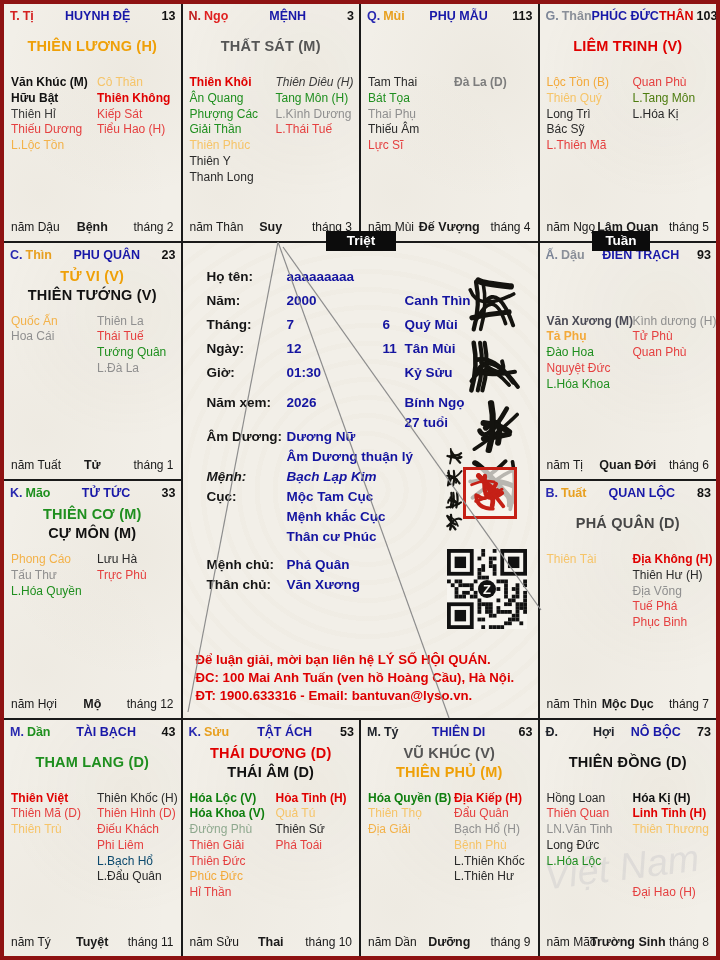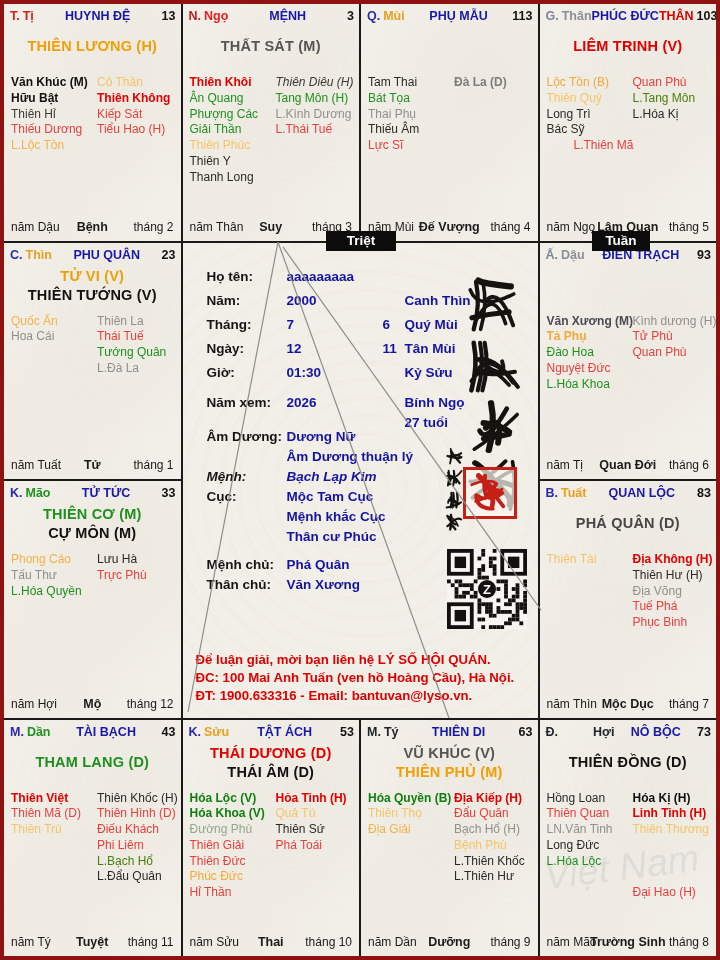--- a/index.html
+++ b/index.html
@@ -158,21 +158,21 @@
         </div>
         <div class="p-mains single">
           <div class="p-main" style="color: rgb(224, 0, 0);">LIÊM TRINH (V)</div>
         </div>
         <div class="p-cols">
           <div class="p-col pl">
             <div class="star" style="color: rgb(243, 169, 58);">Lộc Tồn (B)</div>
             <div class="star" style="color: rgb(246, 196, 104);">Thiên Quý</div>
             <div class="star" style="color: rgb(42, 42, 42);">Long Trì</div>
             <div class="star" style="color: rgb(42, 42, 42);">Bác Sỹ</div>
-            <div class="star" style="color: rgb(229, 64, 64); margin-left: 27px;">L.Thiên Mã</div>
+            <div class="star" style="color: rgb(229, 64, 64);">L.Thiên Mã</div>
           </div>
           <div class="p-col pr">
             <div class="star" style="color: rgb(229, 64, 64);">Quan Phù</div>
             <div class="star" style="color: #4d7c0f;">L.Tang Môn</div>
             <div class="star" style="color: rgb(42, 42, 42);">L.Hóa Kị</div>
           </div>
         </div>
         <div class="p-foot">
           <span class="f-year">năm Ngọ</span>
           <span class="f-stage">Lâm Quan</span>
@@ -306,21 +306,21 @@
           <div class="p-col pl">
             <div class="star b" style="color: rgb(224, 0, 0);">Thiên Việt</div>
             <div class="star" style="color: rgb(229, 64, 64);">Thiên Mã (D)</div>
             <div class="star" style="color: rgb(246, 196, 104);">Thiên Trù</div>
           </div>
           <div class="p-col pr">
             <div class="star" style="color: rgb(42, 42, 42);">Thiên Khốc (H)</div>
             <div class="star" style="color: rgb(229, 64, 64);">Thiên Hình (D)</div>
             <div class="star" style="color: rgb(229, 64, 64);">Điếu Khách</div>
             <div class="star" style="color: rgb(229, 64, 64);">Phi Liêm</div>
-            <div class="star" style="color: #4d7c0f;">L.Bạch Hổ</div>
+            <div class="star" style="color: #0c4a6e;">L.Bạch Hổ</div>
             <div class="star" style="color: rgb(42, 42, 42);">L.Đẩu Quân</div>
           </div>
         </div>
         <div class="p-foot">
           <span class="f-year">năm Tý</span>
           <span class="f-stage">Tuyệt</span>
           <span class="f-month">tháng 11</span>
         </div>
       </div>
     <div class="palace" style="grid-area:4/2">

